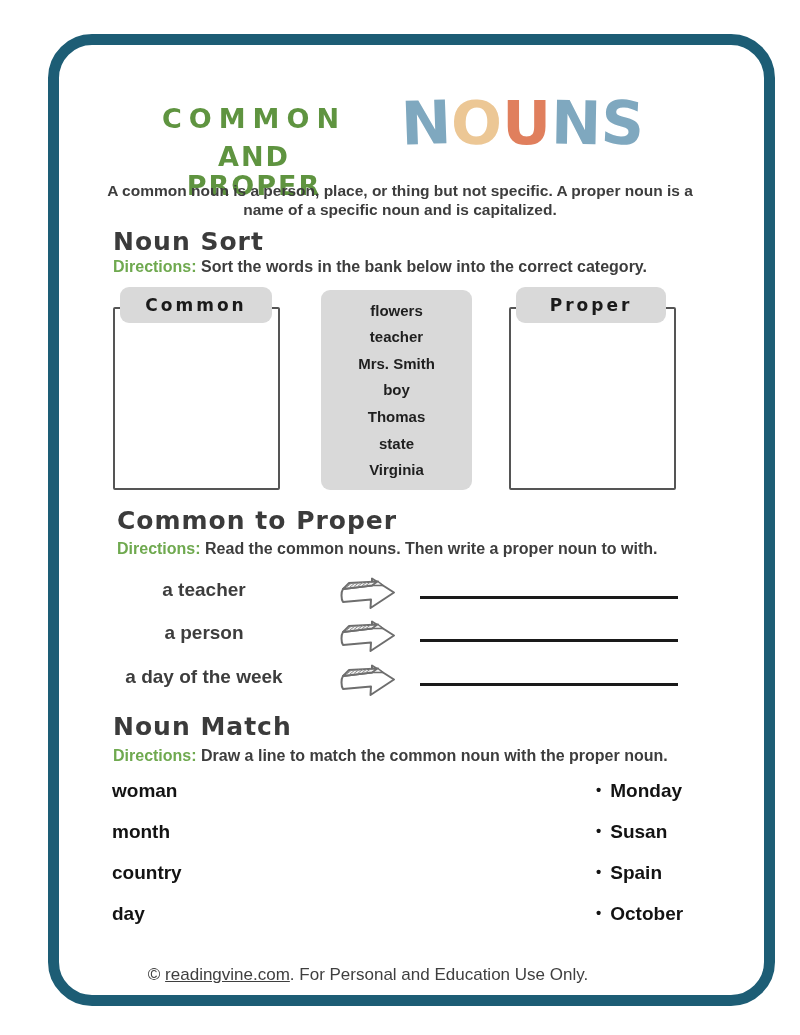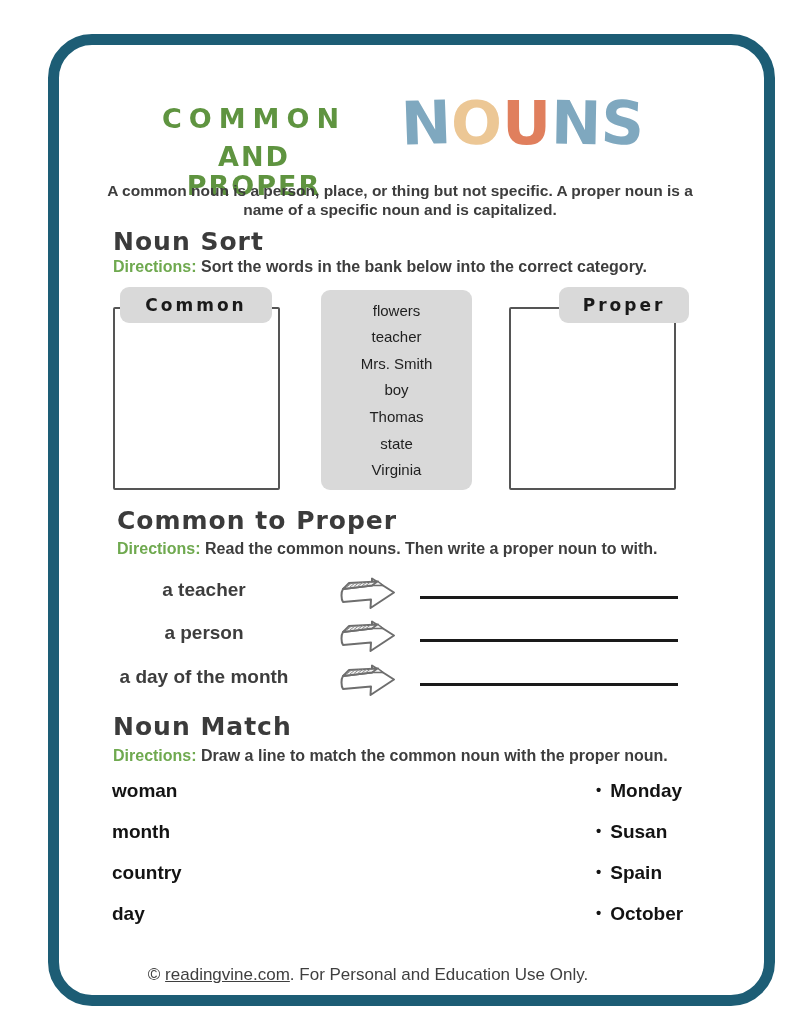--- a/index.html
+++ b/index.html
@@ -56,27 +56,27 @@
     background:#fff; border:2px solid #555; border-radius:2px;
   }
   #box-common { left:113px; }
   #box-proper { left:509px; }
   .tab {
     position:absolute; top:287px; height:36px; background:#d9d9d9; border-radius:9px;
     text-align:center; line-height:36px; font-family:"DejaVu Sans", sans-serif;
     font-weight:bold; font-size:17px; color:#1a1a1a; letter-spacing:3px;
   }
   #tab-common { left:120px; width:152px; }
-  #tab-proper { left:516px; width:130px;margin-left:43px; }
+  #tab-proper { left:516px; width:150px; }
   .word-bank {
     position:absolute; left:321px; top:290px; width:151px; height:200px;
     background:#d9d9d9; border-radius:9px; box-sizing:border-box; padding:7px 0;
     display:flex; flex-direction:column; justify-content:space-around; align-items:center;
   }
-  .wb-word { font-size:15px; font-weight:normal; color:#1f1f1f; }
+  .wb-word { font-size:15px; font-weight:bold; color:#1f1f1f; }
 
   
   .ctp-row { position:absolute; left:0; width:800px; height:40px;padding-left:33px; }
   #ctp-0 { top:570px; } #ctp-1 { top:613px; } #ctp-2 { top:657px; }
   .ctp-label {
     position:absolute; left:96px; width:216px; text-align:center;
     font-size:19px; font-weight:bold; color:#3d3d3d; line-height:40px;
   }
   .ctp-arrow { position:absolute; left:336px; top:2px; width:64px; height:40px; }
   .ctp-line  { position:absolute; left:420px; width:258px; top:26px; border-top:3px solid #1a1a1a; }
@@ -146,21 +146,21 @@
   <div class="ctp-label">a person</div>
   <svg class="ctp-arrow" viewBox="0 0 64 40">
     <path d="M7,17 C5,20 5,27 7,30 L35,27.5 L34.5,36 L58,20.5 L36,6.5 L36,13.5 Z" fill="#ffffff" stroke="#6e6e6e" stroke-width="2" stroke-linejoin="round"></path>
     <path d="M7,17 L13,11 L42,9.5 L36,13.5 Z" fill="#f3f3f3" stroke="#6e6e6e" stroke-width="1.8" stroke-linejoin="round"></path>
     <path d="M10,15.5 L15,11.5 M14,15 L19,11 M18,14.5 L23,10.6 M22,14.2 L27,10.3 M26,13.8 L31,10 M30,13.4 L35,9.7" stroke="#8a8a8a" stroke-width="1" fill="none"></path>
     <path d="M42,9.5 L47,13.5 L36,13.5 Z" fill="#f3f3f3" stroke="#6e6e6e" stroke-width="1.5" stroke-linejoin="round"></path>
   </svg>
   <div class="ctp-line"></div>
 </div>
 <div class="ctp-row" id="ctp-2">
-  <div class="ctp-label">a day of the month</div>
+  <div class="ctp-label">a day of the week</div>
   <svg class="ctp-arrow" viewBox="0 0 64 40">
     <path d="M7,17 C5,20 5,27 7,30 L35,27.5 L34.5,36 L58,20.5 L36,6.5 L36,13.5 Z" fill="#ffffff" stroke="#6e6e6e" stroke-width="2" stroke-linejoin="round"></path>
     <path d="M7,17 L13,11 L42,9.5 L36,13.5 Z" fill="#f3f3f3" stroke="#6e6e6e" stroke-width="1.8" stroke-linejoin="round"></path>
     <path d="M10,15.5 L15,11.5 M14,15 L19,11 M18,14.5 L23,10.6 M22,14.2 L27,10.3 M26,13.8 L31,10 M30,13.4 L35,9.7" stroke="#8a8a8a" stroke-width="1" fill="none"></path>
     <path d="M42,9.5 L47,13.5 L36,13.5 Z" fill="#f3f3f3" stroke="#6e6e6e" stroke-width="1.5" stroke-linejoin="round"></path>
   </svg>
   <div class="ctp-line"></div>
 </div>
 
 <div class="sec-h" id="h-match">Noun Match</div>

